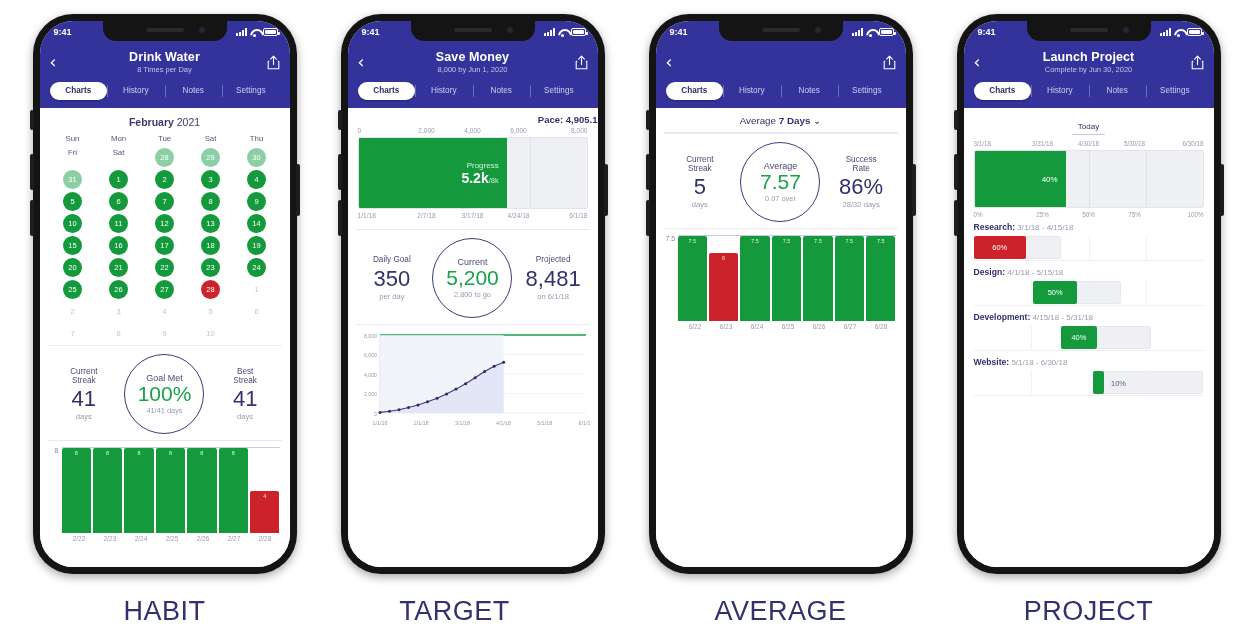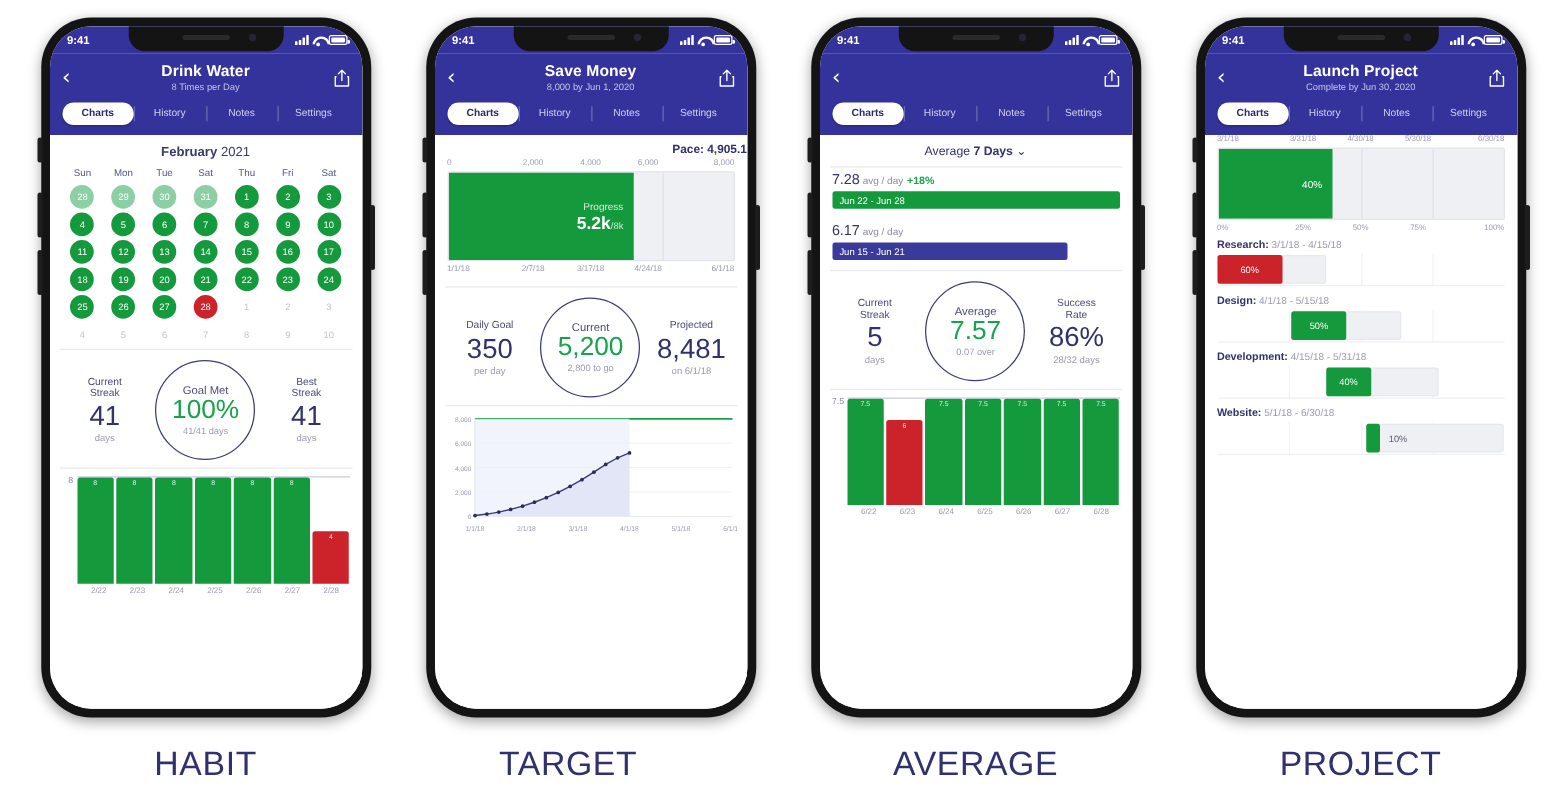--- a/index.html
+++ b/index.html
@@ -125,21 +125,21 @@
 
   
   .body { position: relative; height: 100%; background: #fff; padding: 0 0 0 0; }
 
   .divider { height: 1px; background: #e9e9ef; margin: 0 8px; }
 
   
   .cal { padding: 8px 10px 2px; }
   .cal-title { text-align: center; font-size: 10.5px; color: #3a3a6a; margin-bottom: 6px; }
   .cal-title b { font-weight: bold; }
-  .cal-grid { display: grid; grid-template-columns: repeat(7,1fr); row-gap: 3px; justify-items: center; }
+  .cal-grid { display: grid; grid-template-columns: repeat(5,1fr); row-gap: 3px; justify-items: center; }
   .dow { font-size: 7.8px; color: #55557f; padding-bottom: 2px; }
   .day {
     width: 19px; height: 19px; border-radius: 50%;
     display: flex; align-items: center; justify-content: center;
     font-size: 7.5px; color: #fff;
   }
   .day.green { background: #149a3c; }
   .day.lightgreen { background: #8ccfa4; }
   .day.red { background: #cc2229; }
   .day.blank { background: transparent; color: #c3c3cc; }
@@ -648,30 +648,20 @@
 
         <div class="body">
           <div class="avghead">
             <span>Average</span>
             <b>7 Days</b>
             <span>⌄</span>
           </div>
 
           <div class="divider"></div>
 
-          <div id="avg-list">
-              <div class="avgitem">
-                <div class="avgtop"><b>7.28</b><span> avg / day</span><span class="pct">+18%</span></div>
-                <div class="avgbar green" style="width: 100%;">Jun 22 - Jun 28</div>
-              </div>
-              <div class="avgitem">
-                <div class="avgtop"><b>6.17</b><span> avg / day</span></div>
-                <div class="avgbar blue" style="width: 82%;">Jun 15 - Jun 21</div>
-              </div>
-            </div>
 
           <div class="divider"></div>
 
           <div class="statrow">
             <div class="stat">
               <div class="stat-label" style="white-space:pre-line">Current
 Streak</div>
               <div class="stat-value">5</div>
               <div class="stat-unit">days</div>
             </div>
@@ -775,20 +765,23 @@
           </div>
           <div class="tabbar">
             <div class="tab active">Charts</div>
             <div class="tab">History</div>
             <div class="tab">Notes</div>
             <div class="tab">Settings</div>
           </div>
         </div>
 
         <div class="body">
+          <div class="todaywrap">
+            <span class="todaytag">Today</span>
+          </div>
           <div class="gantt-scale" id="prj-dates">
               <span>3/1/18</span>
               <span>3/31/18</span>
               <span>4/30/18</span>
               <span>5/30/18</span>
               <span>6/30/18</span>
             </div>
           <div class="gantt-main">
             <div class="gridline" style="left:25%"></div>
             <div class="gridline" style="left:50%"></div>

